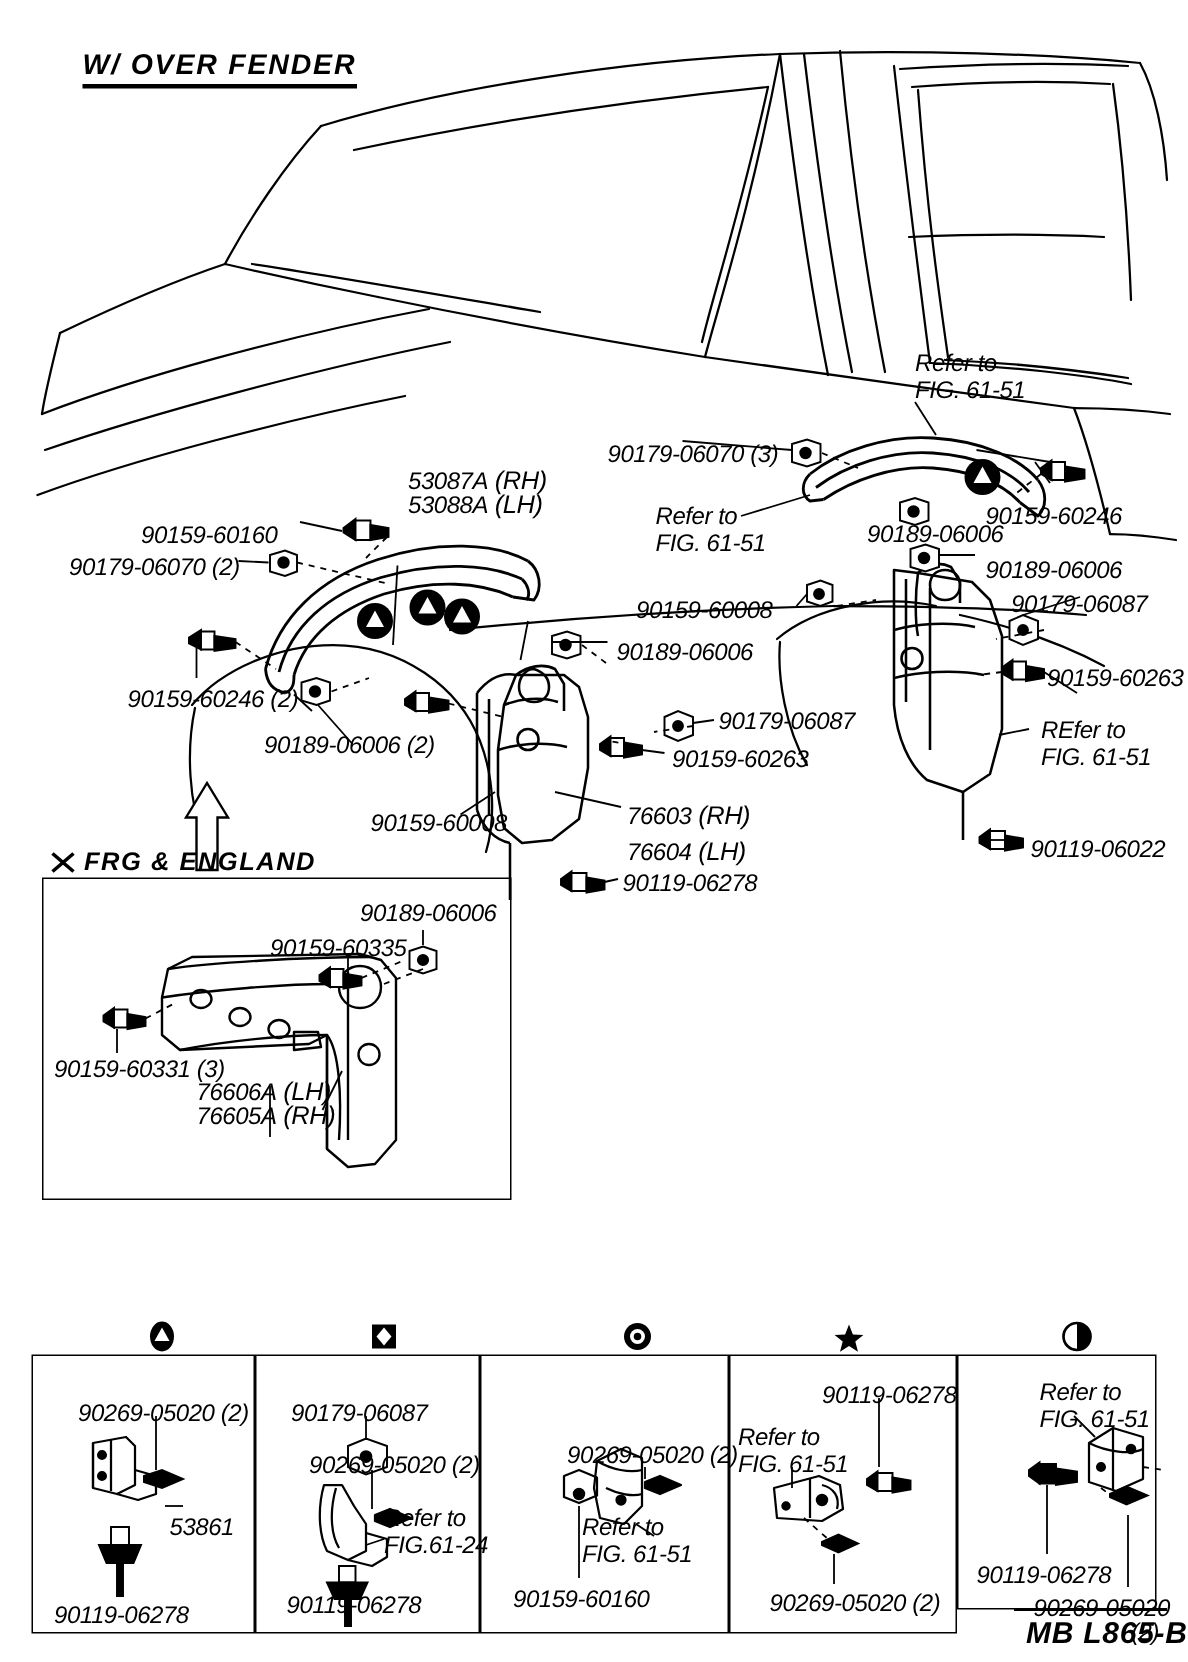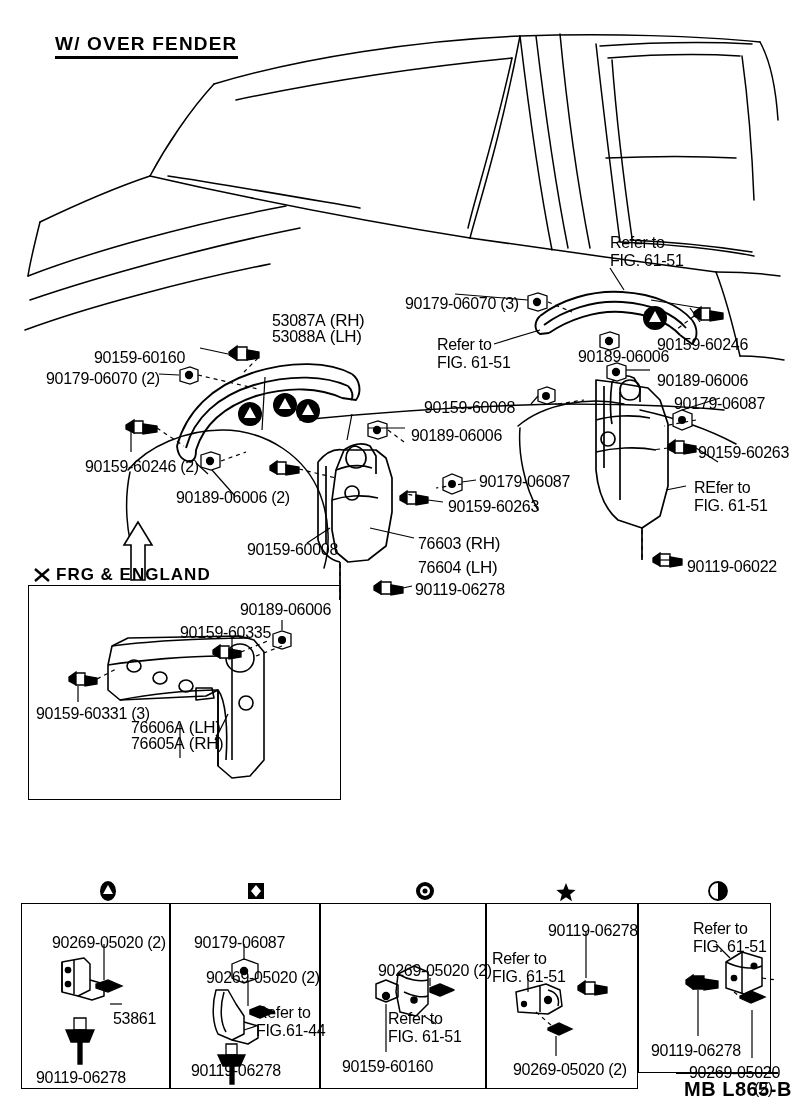--- a/index.html
+++ b/index.html
@@ -1,18 +1,18 @@
 <!DOCTYPE html>
 <html><head>
 <meta charset="utf-8">
 <style>
   html,body{margin:0;padding:0;background:#ffffff;}
   body{width:792px;height:1108px;position:relative;overflow:hidden;
        font-family:"Liberation Sans","DejaVu Sans",sans-serif;color:#000;}
-  #sheet{position:absolute;inset:0;width:635px;height:1108px;}
+  #sheet{position:absolute;inset:0;width:635px;height:1108px;font-style:italic;}
   .lbl{position:absolute;font-size:15px;letter-spacing:-0.3px;white-space:nowrap;
        font-family:"Liberation Sans","DejaVu Sans",sans-serif;font-weight:400;}
   .lbl.b{font-weight:700;}
   .title{position:absolute;font-size:19px;font-weight:700;letter-spacing:1.2px;
          white-space:nowrap;}
   .ul{border-bottom:3px solid #000;padding-bottom:1px;}
   .box{position:absolute;border:1.6px solid #000;box-sizing:border-box;}
   .legend-cell{position:absolute;border:1.5px solid #000;box-sizing:border-box;}
   .svgwrap{position:absolute;left:0;top:0;width:792px;height:1108px;pointer-events:none;}
   .mk{position:absolute;}
@@ -492,21 +492,21 @@
     </svg>
   </div>
 
   <div id="legend-labels">
       <div class="lbl" style="left: 52px; top: 934px;"><span class="code">90269-05020 (2)</span></div>
       <div class="lbl" style="left: 113px; top: 1010px;"><span class="code">53861</span></div>
       <div class="lbl" style="left: 36px; top: 1069px;"><span class="code">90119-06278</span></div>
       <div class="lbl" style="left: 194px; top: 934px;"><span class="code">90179-06087</span></div>
       <div class="lbl" style="left: 206px; top: 969px;"><span class="code">90269-05020 (2)</span></div>
       <div class="lbl" style="left: 256px; top: 1004px;"><span class="code">Refer to</span></div>
-      <div class="lbl" style="left: 256px; top: 1022px;"><span class="code">FIG.61-44</span></div>
+      <div class="lbl" style="left: 256px; top: 1022px;"><span class="code">FIG.61-24</span></div>
       <div class="lbl" style="left: 191px; top: 1062px;"><span class="code">90119-06278</span></div>
       <div class="lbl" style="left: 378px; top: 962px;"><span class="code">90269-05020 (2)</span></div>
       <div class="lbl" style="left: 388px; top: 1010px;"><span class="code">Refer to</span></div>
       <div class="lbl" style="left: 388px; top: 1028px;"><span class="code">FIG. 61-51</span></div>
       <div class="lbl" style="left: 342px; top: 1058px;"><span class="code">90159-60160</span></div>
       <div class="lbl" style="left: 548px; top: 922px;"><span class="code">90119-06278</span></div>
       <div class="lbl" style="left: 492px; top: 950px;"><span class="code">Refer to</span></div>
       <div class="lbl" style="left: 492px; top: 968px;"><span class="code">FIG. 61-51</span></div>
       <div class="lbl" style="left: 513px; top: 1061px;"><span class="code">90269-05020 (2)</span></div>
       <div class="lbl" style="left: 693px; top: 920px;"><span class="code">Refer to</span></div>

